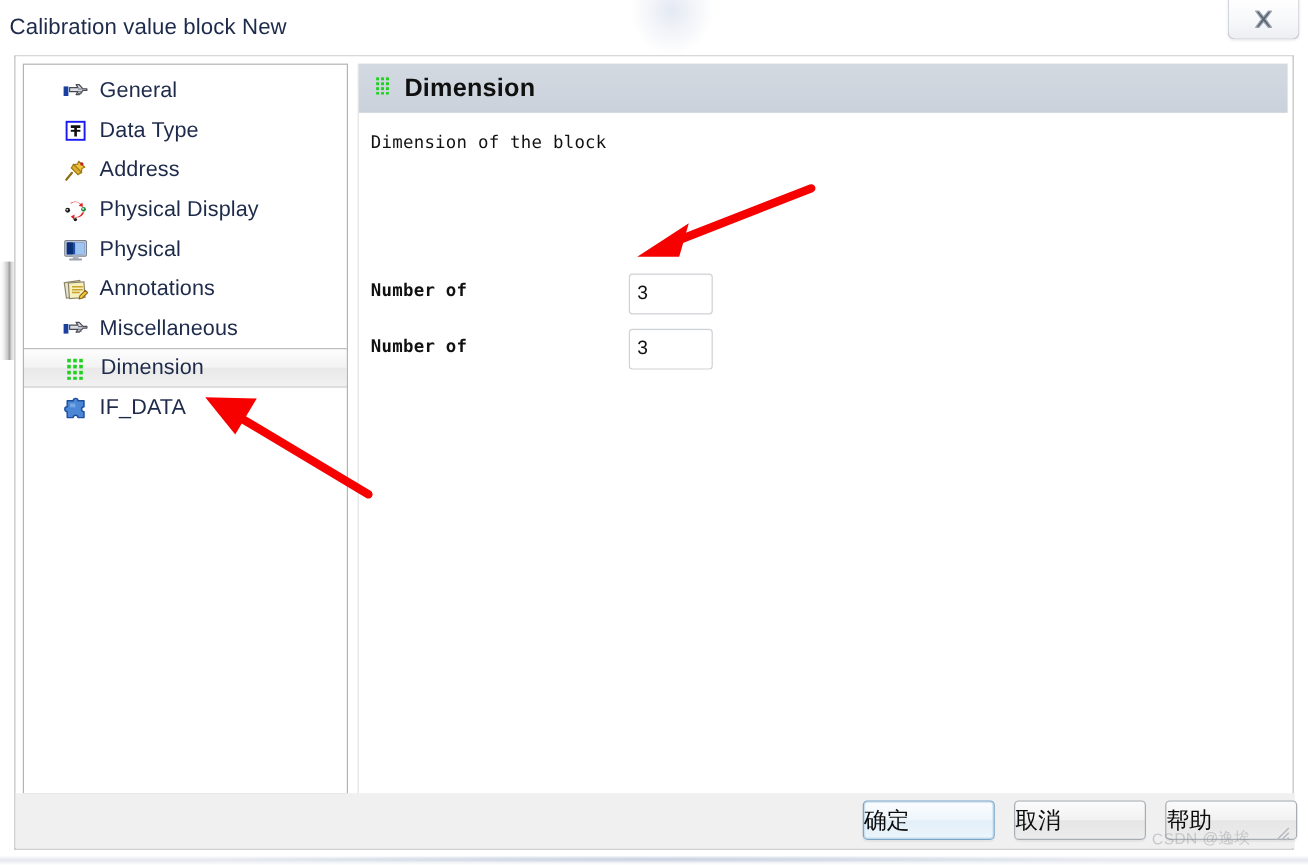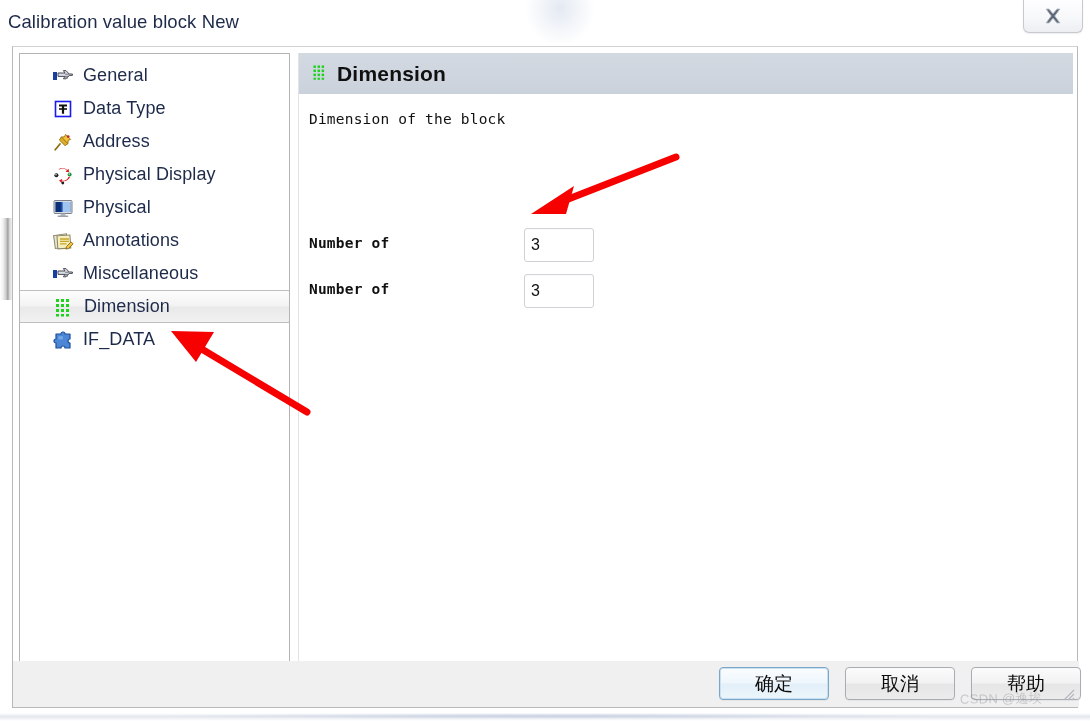--- a/index.html
+++ b/index.html
@@ -214,21 +214,20 @@
     top: 6px;
     width: 110px; height: 33px;
     background: linear-gradient(to bottom,#fbfbfb 0%,#f2f2f2 48%,#e6e6e6 52%,#ececec 100%);
     border: 1px solid #a8adb4;
     border-radius: 4px;
     font-family: "Liberation Sans", sans-serif;
     font-size: 19px;
     color: #0c0c0c;
     display: flex;
     align-items: center;
-    justify-content: center;
     cursor: default;
     box-shadow: 0 1px 1px rgba(0,0,0,.05);
   }
   .btn.primary {
     border: 1px solid #7aa6c8;
     box-shadow: 0 0 0 1px #c9e0f0 inset, 0 1px 1px rgba(0,0,0,.05);
     background: linear-gradient(to bottom,#fbfdff 0%,#eef6fc 48%,#e2eff9 52%,#ecf5fb 100%);
   }
   .btn.b-ok     { left: 706px; }
   .btn.b-cancel { left: 832px; }

